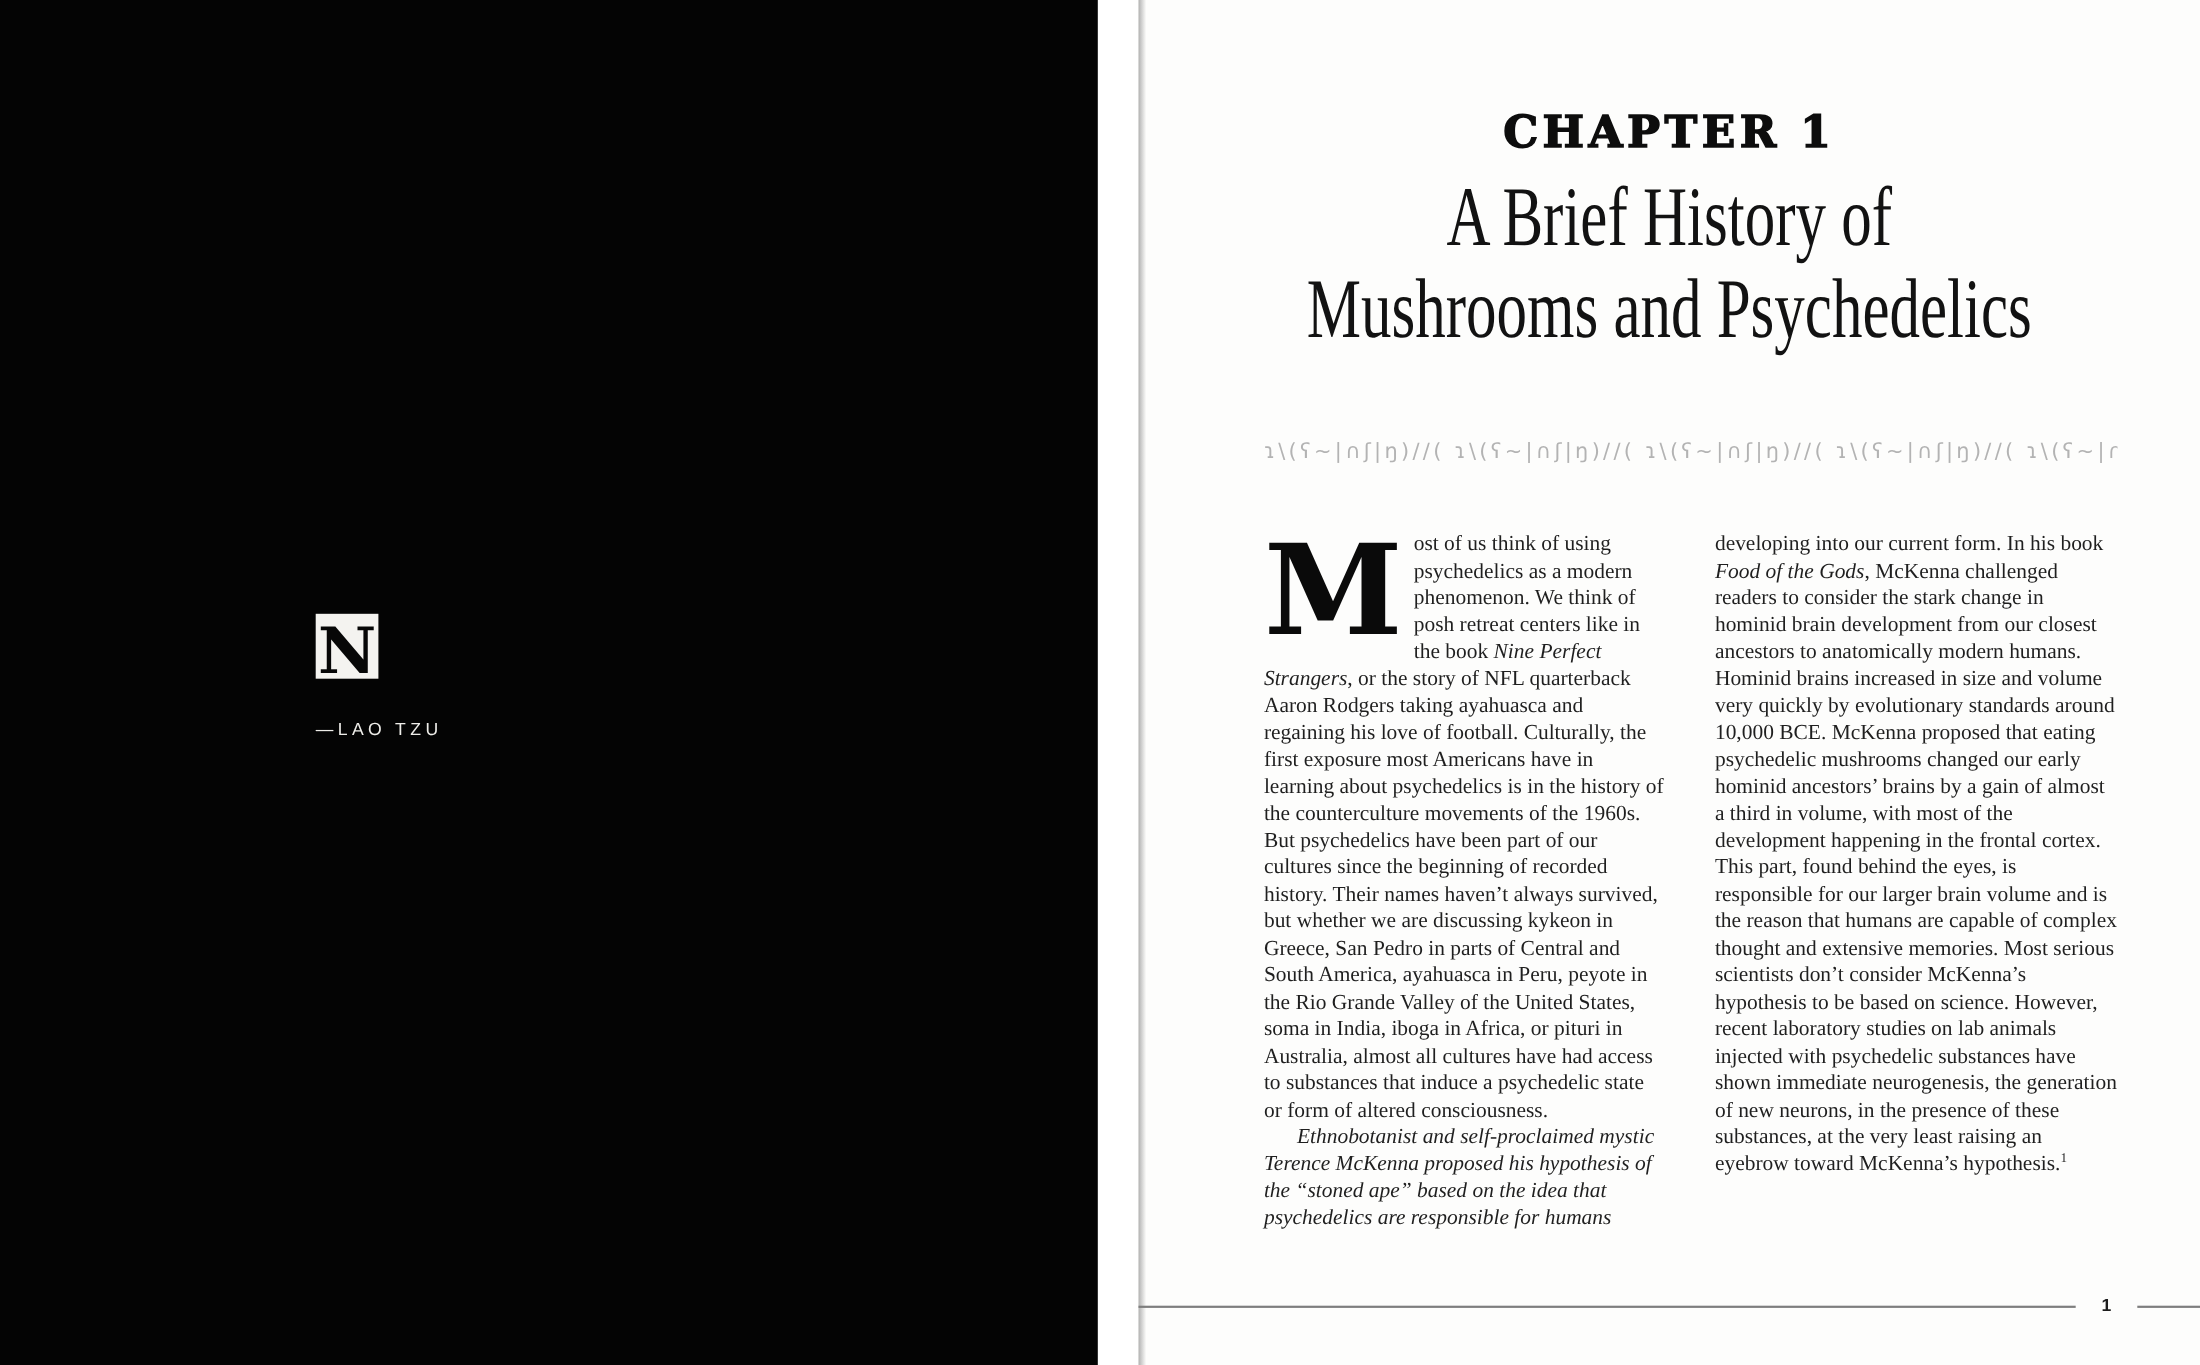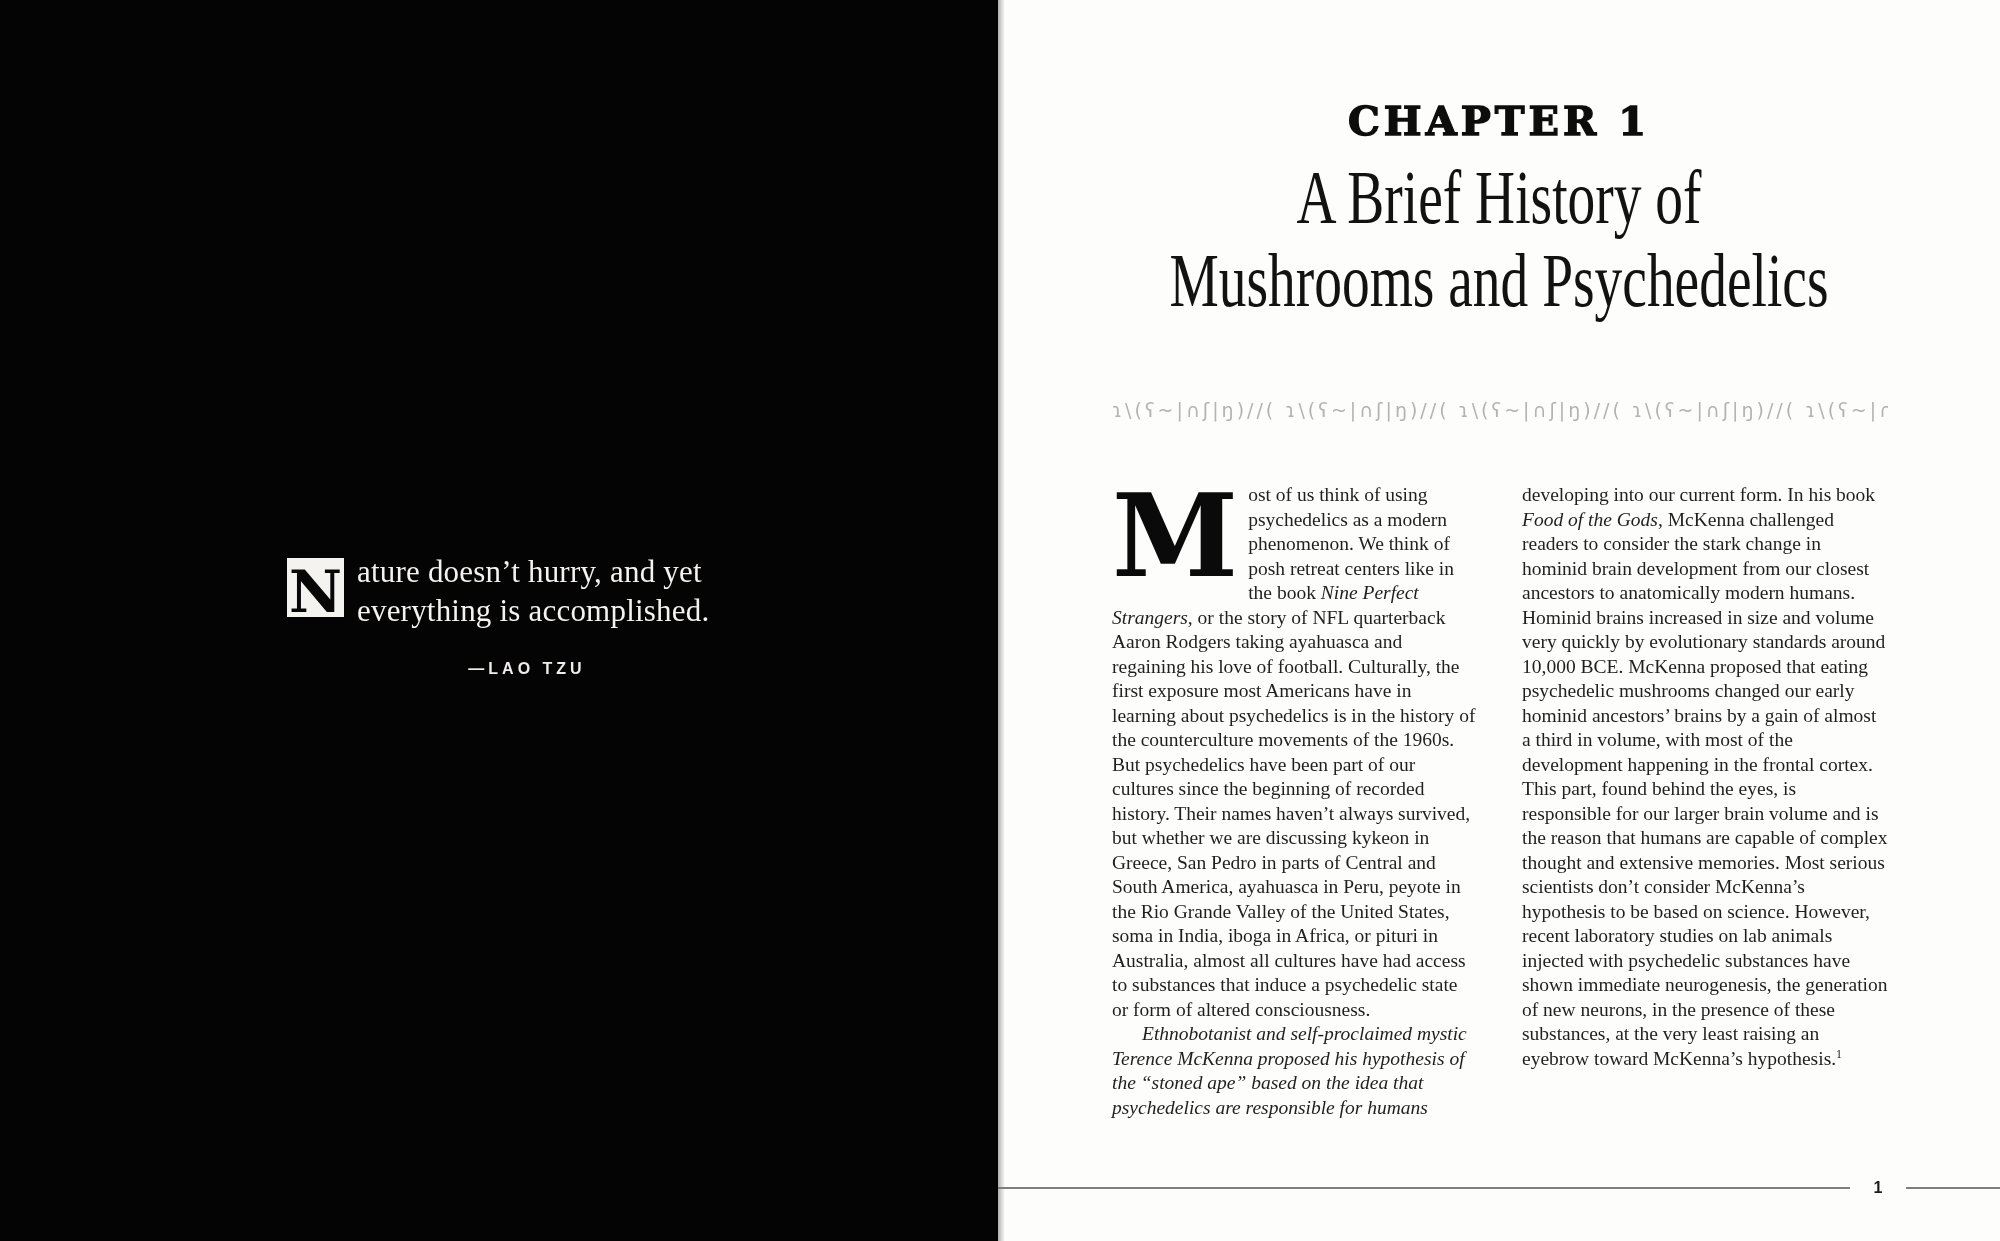--- a/index.html
+++ b/index.html
@@ -44,32 +44,32 @@
   .quote-text {
     font-size: 31px;
     line-height: 39px;
     letter-spacing: 0.2px;
     white-space: pre-line;
   }
   .quote-attr {
     clear: left;
     padding-top: 30px;
     font-family: "Liberation Sans", sans-serif;
-    font-weight: bold;
+    font-weight: normal;
     font-size: 16px;
     letter-spacing: 4px;
     color: #eeede9;
-    text-align: center;
   }
 
   
   .page-right {
     flex: 1;
     background: #fdfdfc;
     position: relative;
+    margin-left: 37px;
   }
   .page-right .gutter-shadow {
     position: absolute;
     left: 0; top: 0; bottom: 0;
     width: 7px;
     background: linear-gradient(to right, rgba(0,0,0,0.30), rgba(0,0,0,0));
   }
   .chapter-label {
     position: absolute;
     top: 97px;
@@ -164,22 +164,20 @@
 </head>
 <body>
 
 <div class="spread">
 
   <div class="page-left">
     <div class="quote-block">
       <span class="dropcap-n">
         <span>N</span>
       </span>
-      <div class="quote-text">ature doesn’t hurry, and yet
-everything is accomplished.</div>
       <div class="quote-attr">—LAO TZU</div>
     </div>
   </div>
 
   <div class="page-right">
     <div class="gutter-shadow"></div>
 
     <div class="chapter-label">CHAPTER 1</div>
 
     <h1 class="chapter-title">A Brief History of

